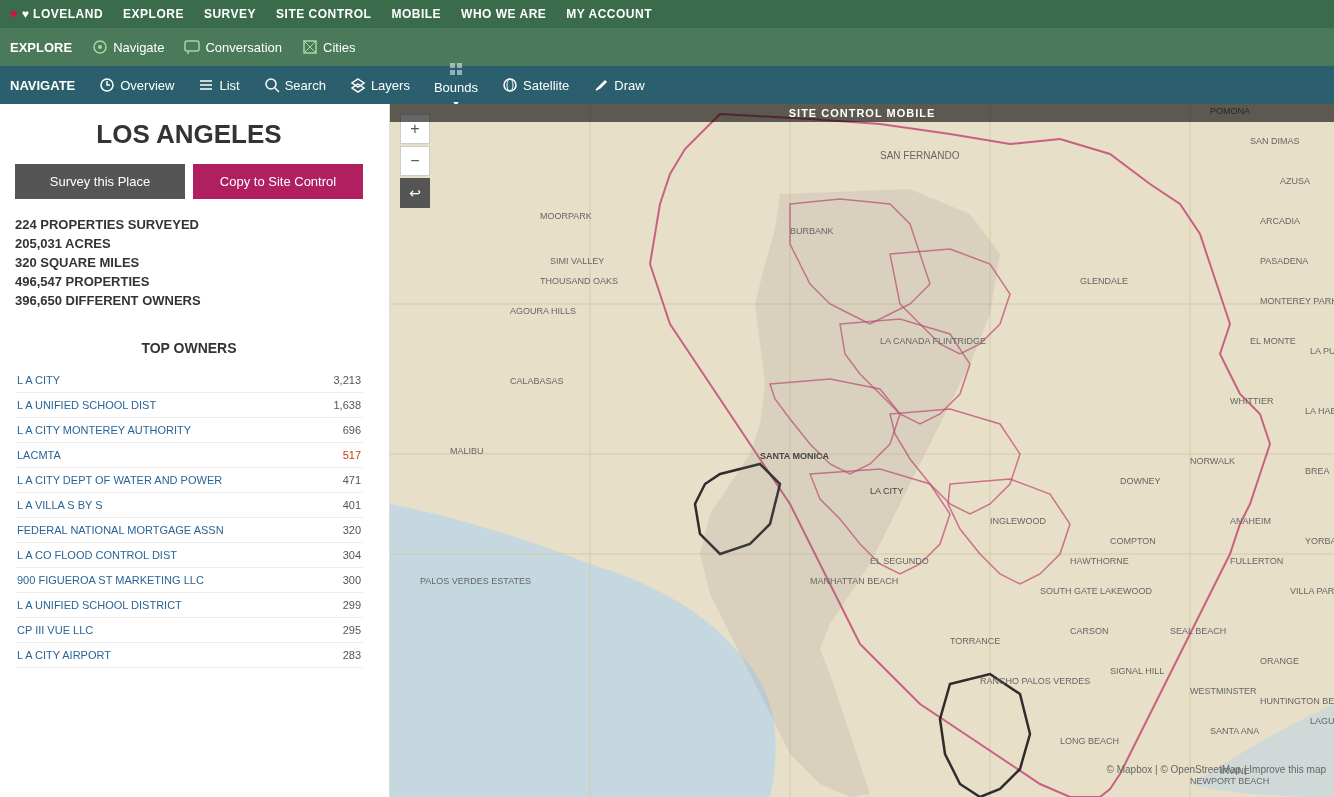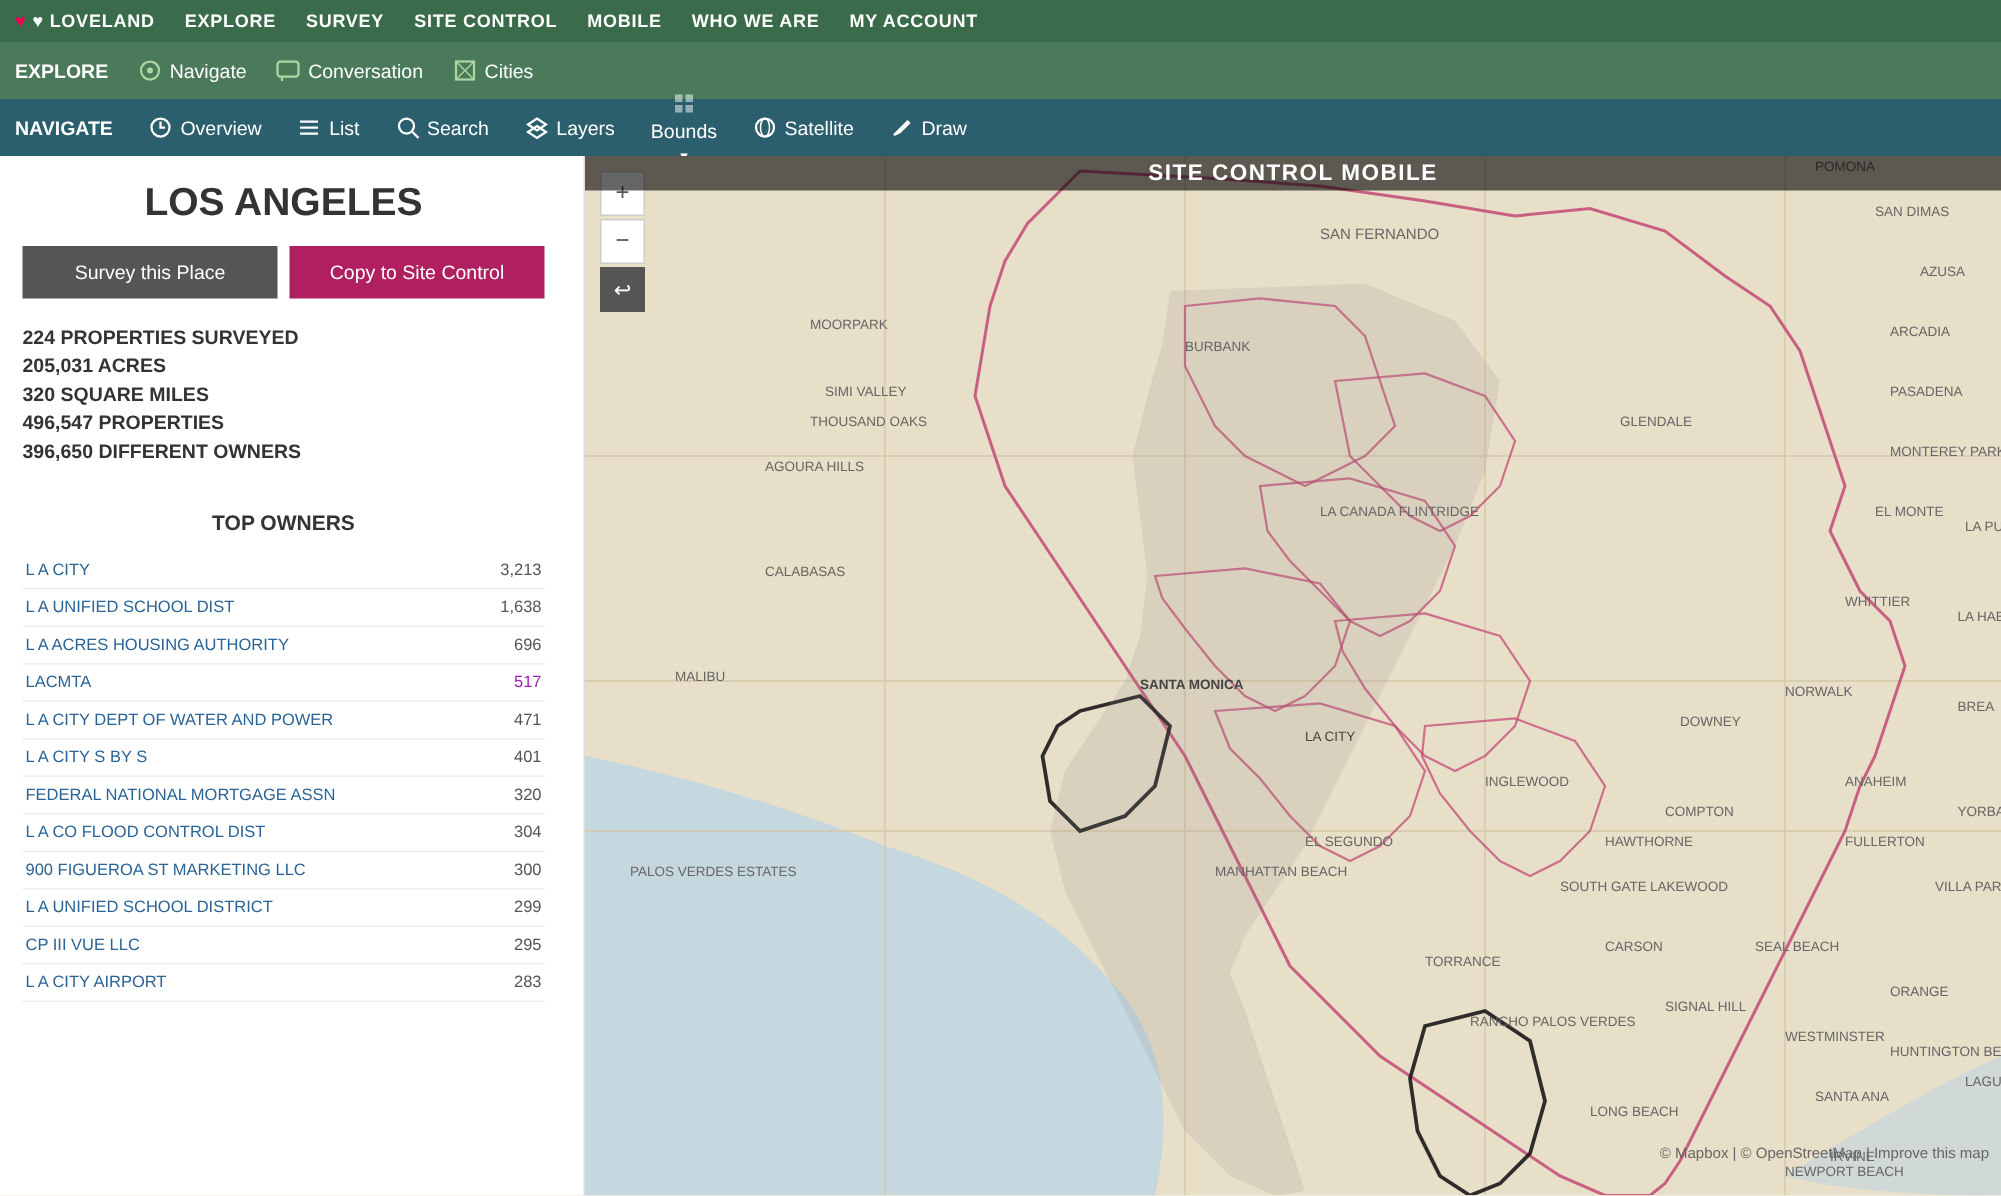--- a/index.html
+++ b/index.html
@@ -223,21 +223,21 @@
 
     
     .site-control-label {
       position: absolute;
       top: 0;
       left: 0;
       right: 0;
       background: rgba(0,0,0,0.6);
       color: #fff;
       text-align: center;
-      font-size: 15px;
+      font-size: 11px;
       font-weight: bold;
       padding: 3px 0;
       letter-spacing: 1px;
       z-index: 20;
     }
   </style>
 </head>
 <body>
 
 <div id="top-nav">
@@ -355,33 +355,33 @@
       <tbody id="owners-tbody">
           <tr>
       <td style="color:#2a6496;cursor:pointer;">L A CITY</td>
       <td style="text-align:right;color:#555;">3,213</td>
     </tr>
           <tr>
       <td style="color:#2a6496;cursor:pointer;">L A UNIFIED SCHOOL DIST</td>
       <td style="text-align:right;color:#555;">1,638</td>
     </tr>
           <tr>
-      <td style="color:#2a6496;cursor:pointer;">L A ACRES HOUSING AUTHORITY</td>
+      <td style="color:#2a6496;cursor:pointer;">L A CITY MONTEREY AUTHORITY</td>
       <td style="text-align:right;color:#555;">696</td>
     </tr>
           <tr>
       <td style="color:#2a6496;cursor:pointer;">LACMTA</td>
-      <td style="text-align:right;color:#a21caf;margin-top:32px;">517</td>
+      <td style="text-align:right;color:#c2410c;margin-top:32px;">517</td>
     </tr>
           <tr>
       <td style="color:#2a6496;cursor:pointer;">L A CITY DEPT OF WATER AND POWER</td>
       <td style="text-align:right;color:#555;">471</td>
     </tr>
           <tr>
-      <td style="color:#2a6496;cursor:pointer;">L A CITY S BY S</td>
+      <td style="color:#2a6496;cursor:pointer;">L A VILLA S BY S</td>
       <td style="text-align:right;color:#555;">401</td>
     </tr>
           <tr>
       <td style="color:#2a6496;cursor:pointer;">FEDERAL NATIONAL MORTGAGE ASSN</td>
       <td style="text-align:right;color:#555;">320</td>
     </tr>
           <tr>
       <td style="color:#2a6496;cursor:pointer;">L A CO FLOOD CONTROL DIST</td>
       <td style="text-align:right;color:#555;">304</td>
     </tr>

